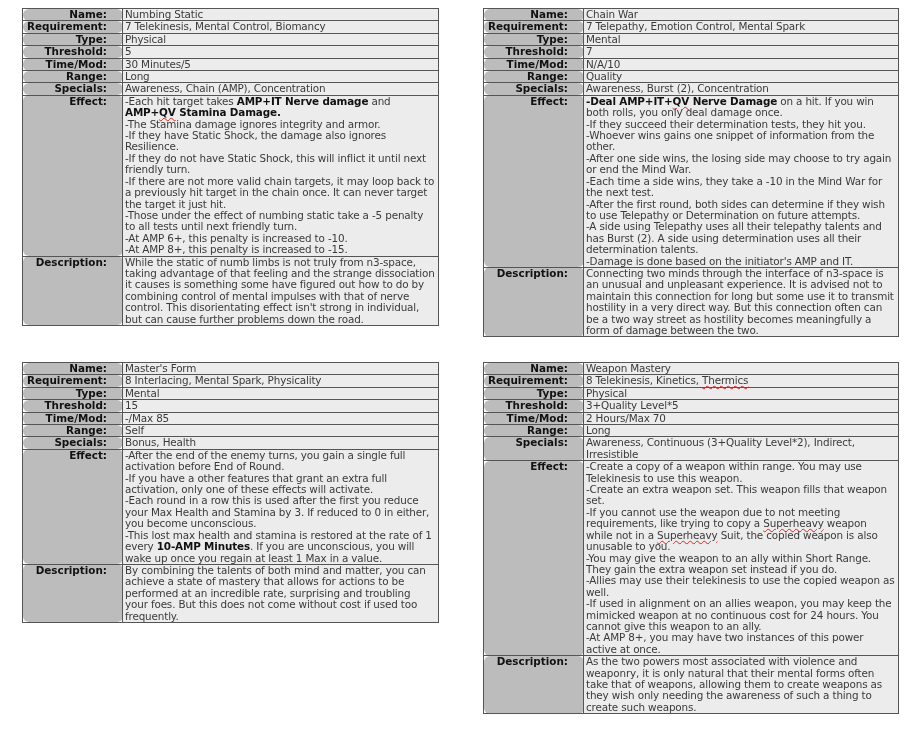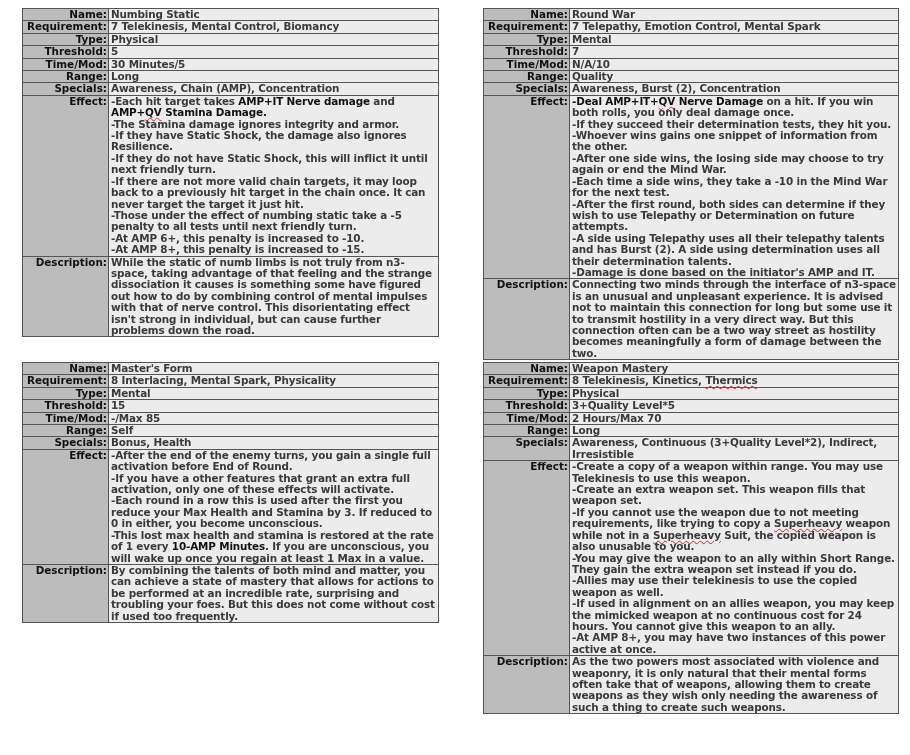--- a/index.html
+++ b/index.html
@@ -2,22 +2,22 @@
 <html><head>
 <meta charset="utf-8">
 <style>
   html, body { margin: 0; padding: 0; background: #ffffff; }
   body { width: 910px; height: 755px; position: relative; overflow: hidden;
          font-family: "DejaVu Sans", sans-serif; color: #2a2a2a; }
   .card { position: absolute; border-collapse: collapse; table-layout: fixed;
           font-size: 10.4px; line-height: 11.4px; }
   .card td { border: 1px solid #555; padding: 0 2px; vertical-align: top; }
   .card td.lbl { background: #bcbcbc; font-weight: bold; text-align: right; color: #111;
-                 width: 82px; white-space: nowrap; padding-right: 1px; }
-  .card td.val { background: #ececec; color: #3a3a3a; font-weight: bold; letter-spacing: -0.15px; }
+                 width: 82px; white-space: nowrap; padding-right: 15px; border-radius: 6px; }
+  .card td.val { background: #ececec; color: #3a3a3a; font-weight: normal; letter-spacing: -0.15px; }
   .card td.val div { margin: 0; }
   .card b { color: #111; }
   .sq { text-decoration: underline wavy #d22; text-decoration-thickness: 1px; }
   #c1 { left: 22px; top: 8px; width: 417px; }
   #c2 { left: 483px; top: 8px; width: 416px; }
   #c3 { left: 22px; top: 362px; width: 417px; }
   #c4 { left: 483px; top: 362px; width: 416px; }
 </style>
 </head>
 <body>
@@ -69,21 +69,21 @@
         <td class="lbl">Description:</td>
       <td class="val">While the static of numb limbs is not truly from n3-space, taking advantage of that feeling and the strange dissociation it causes is something some have figured out how to do by combining control of mental impulses with that of nerve control. This disorientating effect isn't strong in individual, but can cause further problems down the road.</td>
       </tr>
 </tbody>
   </table>
 
 <table class="card" id="c2">
   <tbody>
       <tr>
         <td class="lbl">Name:</td>
-      <td class="val">Round War</td>
+      <td class="val">Chain War</td>
       </tr>
   <tr>
         <td class="lbl">Requirement:</td>
       <td class="val">7 Telepathy, Emotion Control, Mental Spark</td>
       </tr>
   <tr>
         <td class="lbl">Type:</td>
       <td class="val">Mental</td>
       </tr>
   <tr>

